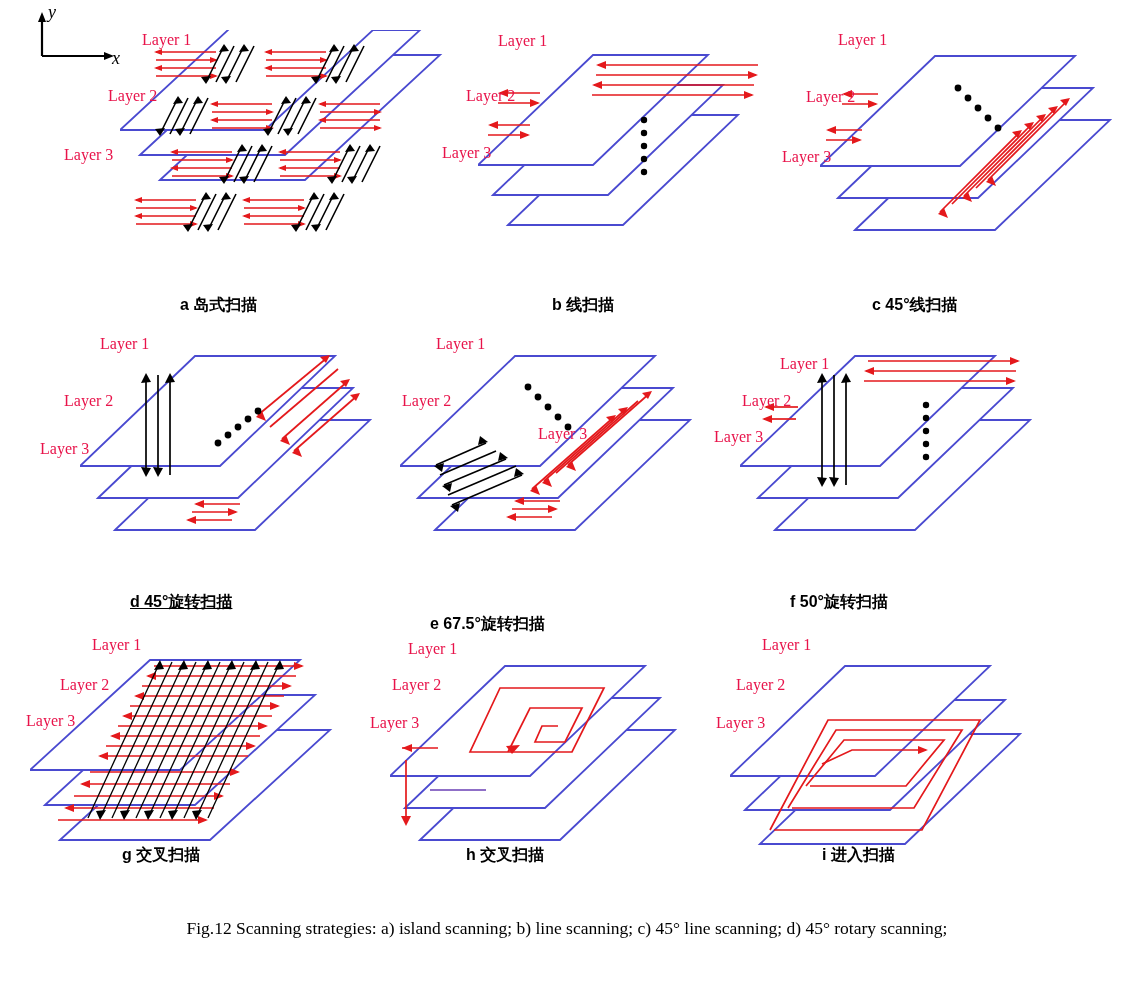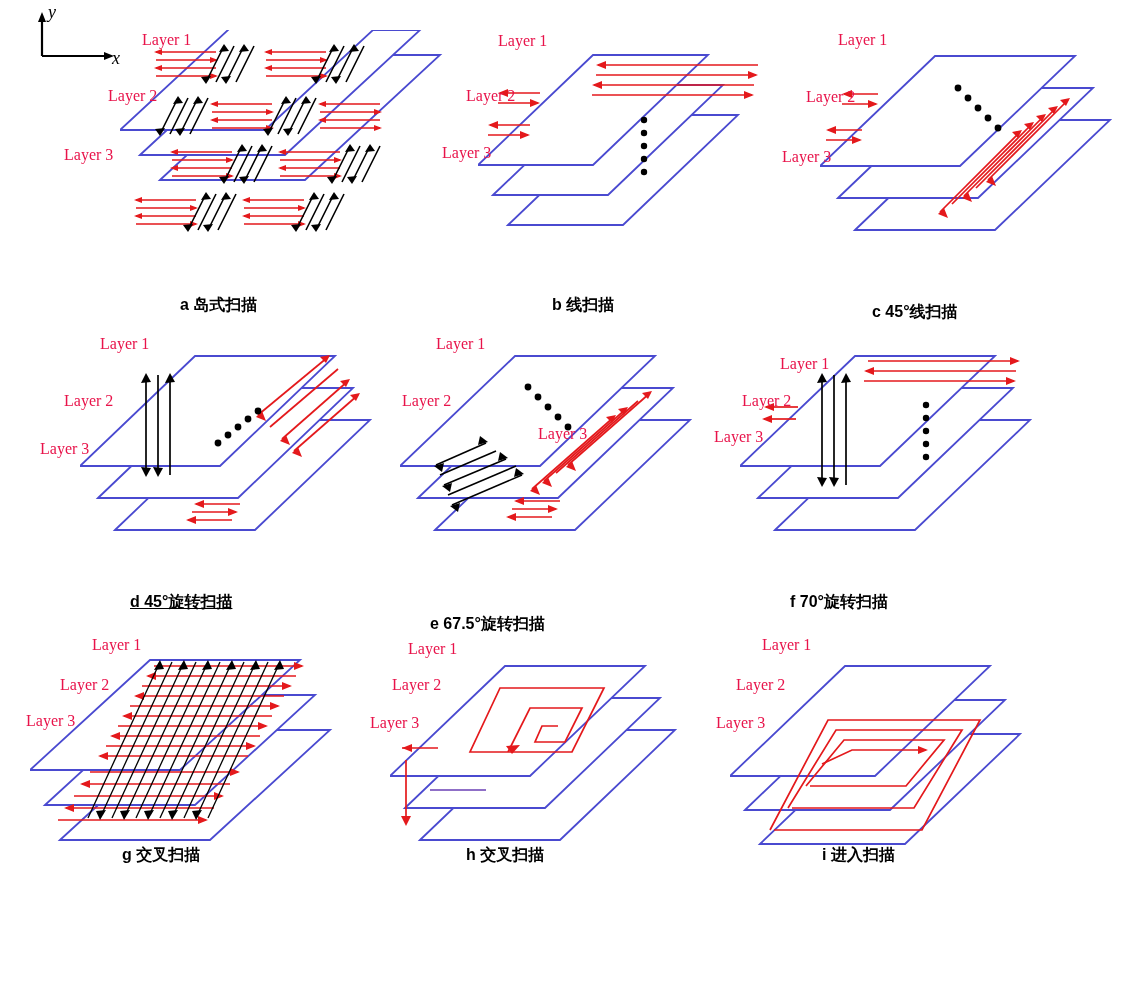--- a/index.html
+++ b/index.html
@@ -236,21 +236,21 @@
     <g fill="#e4191c">
       <polygon points="22,64 32,60 32,68"></polygon>
         <polygon points="58,74 48,70 48,78"></polygon>
       <polygon points="6,100 16,96 16,104"></polygon>
         <polygon points="42,110 32,106 32,114"></polygon>
     </g>
   </svg>
   <div class="layerlbl" style="left:838px;top:31px;">Layer 1</div>
   <div class="layerlbl" style="left:806px;top:88px;">Layer 2</div>
   <div class="layerlbl" style="left:782px;top:148px;">Layer 3</div>
-  <div class="cap" style="left:872px;top:295px;margin-top:7px;">c 45°线扫描</div>
+  <div class="cap" style="left:872px;top:295px;">c 45°线扫描</div>
 
   <svg class="panel" style="left:80px;top:335px;" width="320" height="235">
     <g stroke="#4a4ad0" stroke-width="1.8" fill="#fff">
       <polygon points="35,195 150,85 290,85 175,195"></polygon>
       <polygon points="18,163 133,53 273,53 158,163"></polygon>
       <polygon points="0,131 115,21 255,21 140,131"></polygon>
     </g>
     <g stroke="#e4191c" stroke-width="1.7" fill="none">
       <path d="M178,80 L248,22"></path>
       <path d="M190,92 L258,34"></path>
@@ -396,21 +396,21 @@
         <path d="M24,84 L56,84"></path>
     </g>
     <g fill="#e4191c">
       <polygon points="24,72 34,68 34,76"></polygon>
         <polygon points="22,84 32,80 32,88"></polygon>
     </g>
   </svg>
   <div class="layerlbl" style="left:780px;top:355px;">Layer 1</div>
   <div class="layerlbl" style="left:742px;top:392px;">Layer 2</div>
   <div class="layerlbl" style="left:714px;top:428px;">Layer 3</div>
-  <div class="cap" style="left:790px;top:592px;">f 70°旋转扫描</div>
+  <div class="cap" style="left:790px;top:592px;">f 50°旋转扫描</div>
 
   <svg class="panel" style="left:30px;top:620px;" width="350" height="240">
     <g stroke="#4a4ad0" stroke-width="1.8" fill="#fff">
       <polygon points="30,220 150,110 300,110 180,220"></polygon>
       <polygon points="15,185 135,75 285,75 165,185"></polygon>
       <polygon points="0,150 120,40 270,40 150,150"></polygon>
     </g>
     <g stroke="#e4191c" stroke-width="1.3" fill="none">
       <path d="M124,46 L272,46"></path>
         <path d="M118,56 L266,56"></path>
@@ -518,14 +518,15 @@
     </g>
     <g fill="#e4191c">
       <polygon points="198,120 188,116 188,124"></polygon>
     </g>
   </svg>
   <div class="layerlbl" style="left:762px;top:636px;">Layer 1</div>
   <div class="layerlbl" style="left:736px;top:676px;">Layer 2</div>
   <div class="layerlbl" style="left:716px;top:714px;">Layer 3</div>
   <div class="cap" style="left:822px;top:845px;">i 进入扫描</div>
 
+  <div class="figcap" style="left:0;top:915px;">Fig.12 Scanning strategies: a) island scanning; b) line scanning; c) 45° line scanning; d) 45° rotary scanning;</div>
 
 </div>
 
 </body></html>

